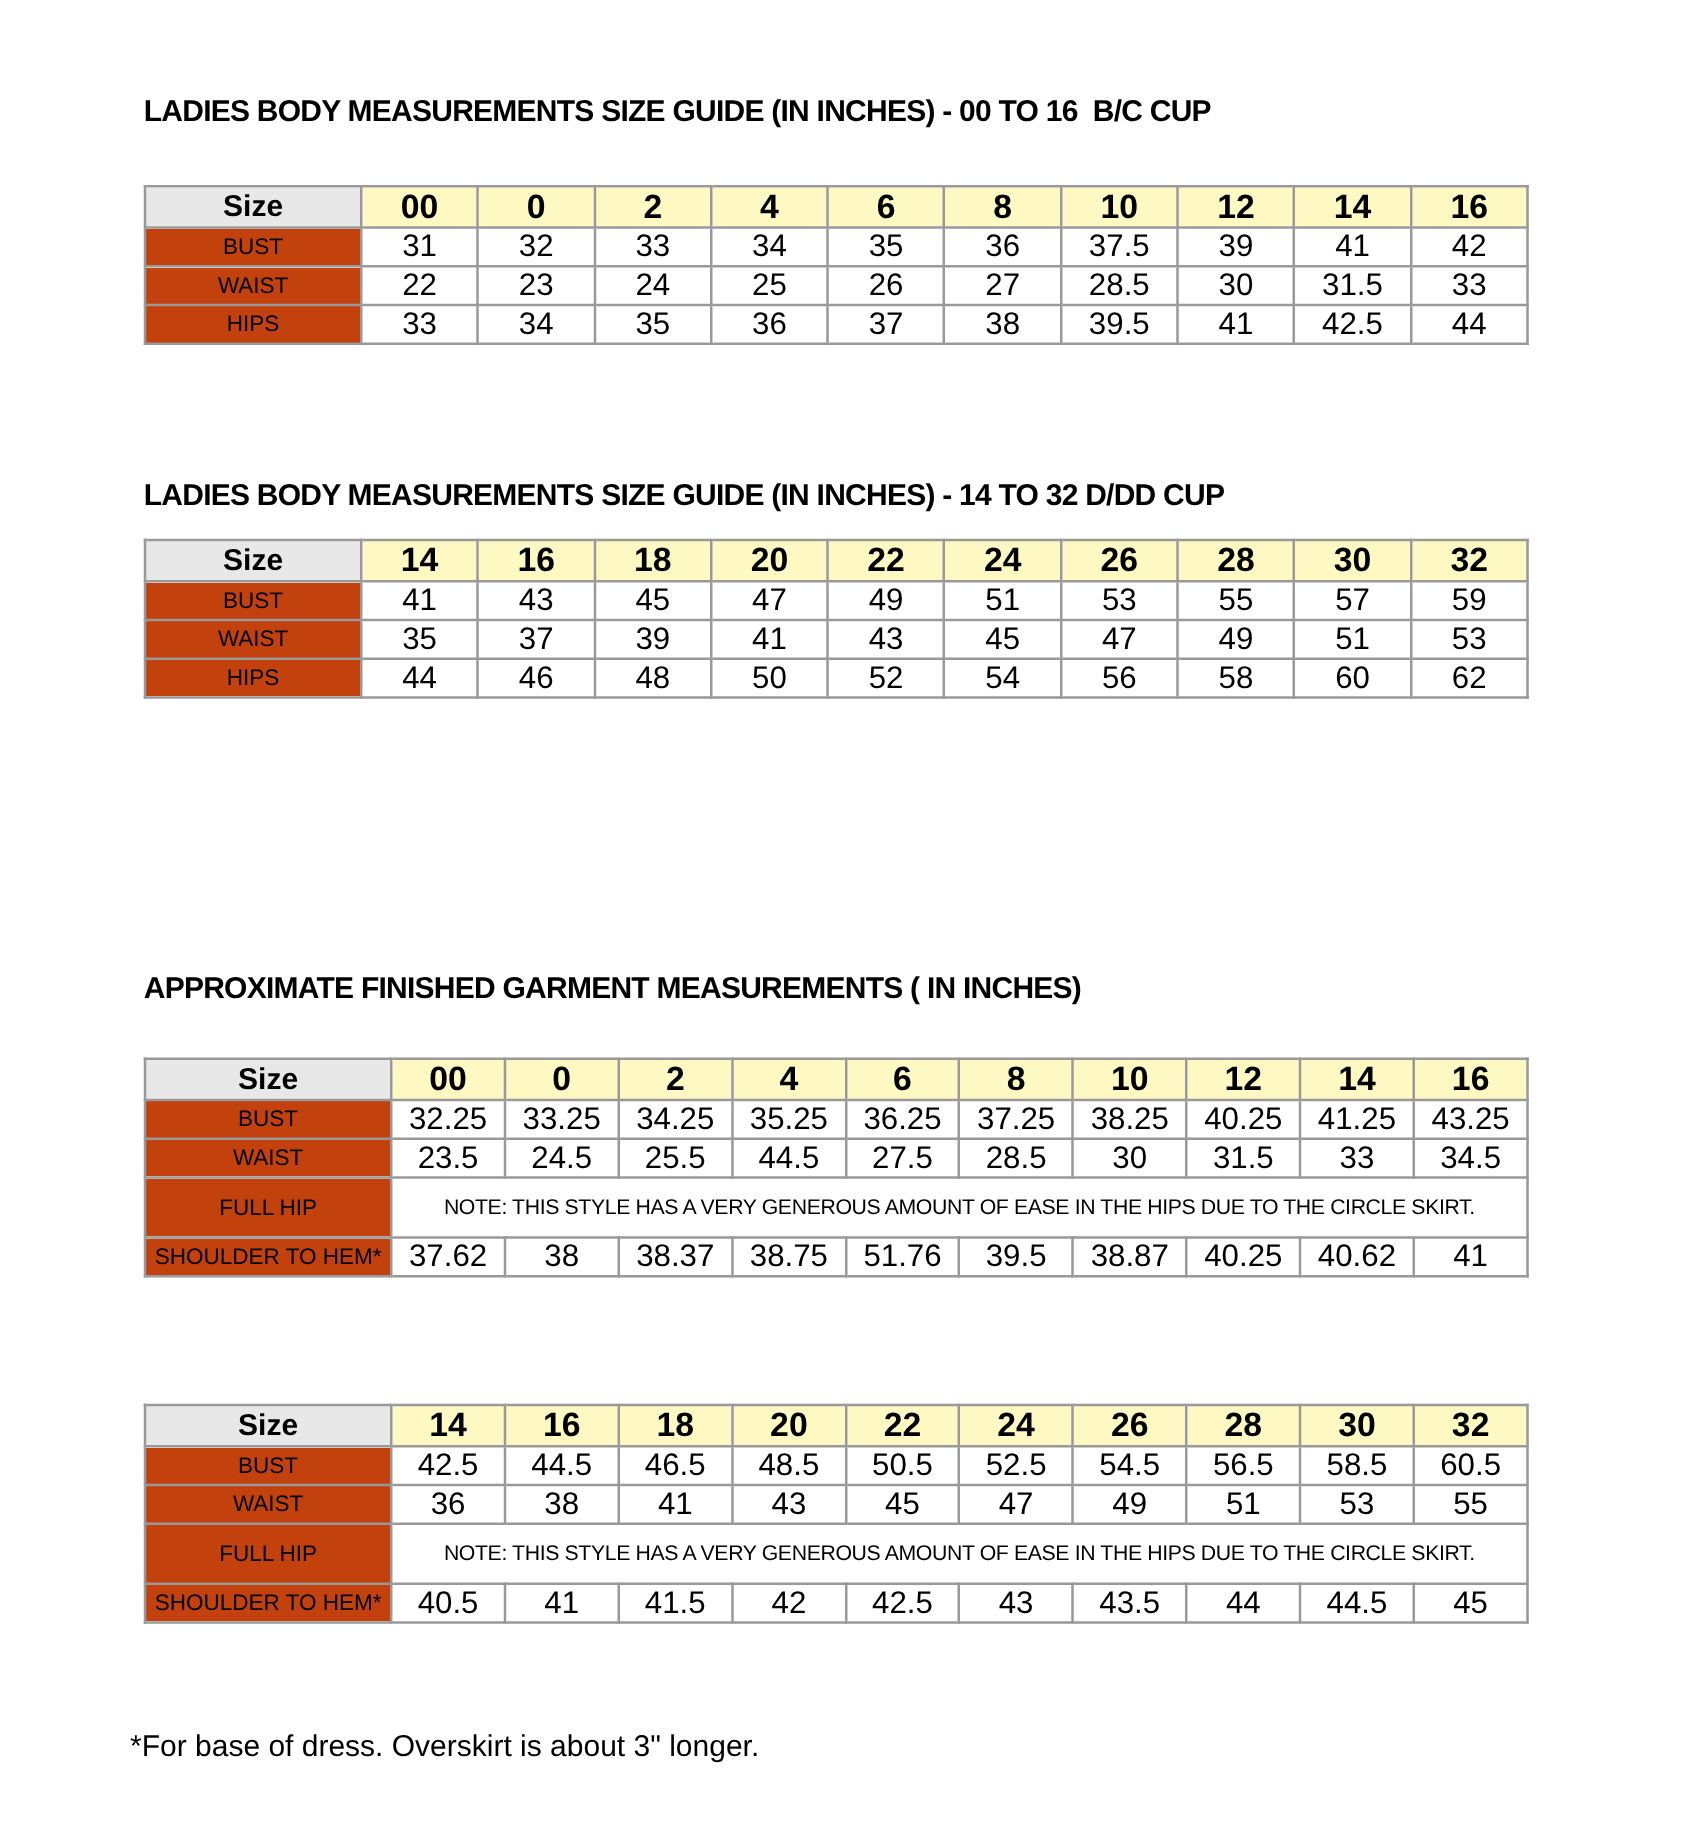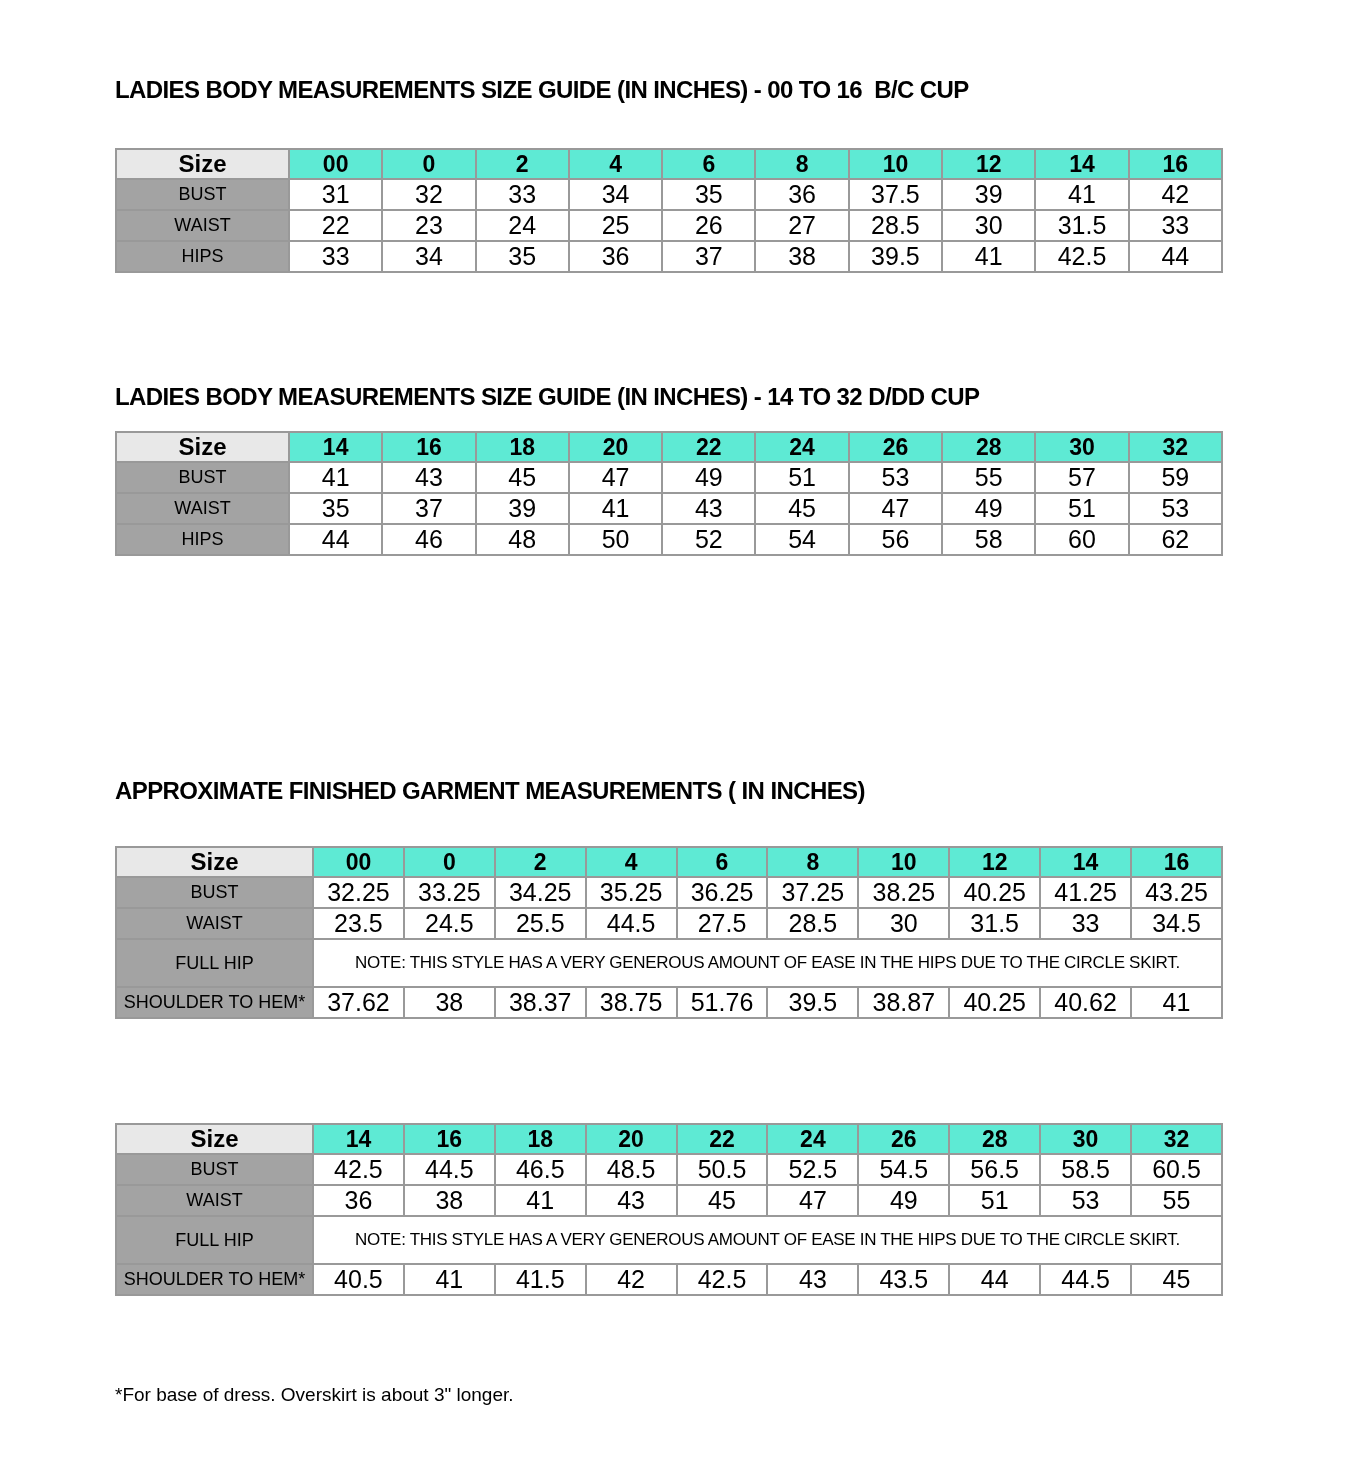--- a/index.html
+++ b/index.html
@@ -47,38 +47,38 @@
   .tbl tr.note-row { height: 48px; }
 
   .size-cell {
     background: #e8e8e8;
     font-size: 24px; font-weight: bold;
   }
   .body-tbl .size-cell { width: 173px; }
   .garment-tbl .size-cell { width: 197px; }
 
   .hdr-cell {
-    background: #5eead4;
-    font-size: 23px; font-weight: bold;
+    background: #fef9c3;
+    font-size: 27px; font-weight: bold;
   }
   .label-cell {
-    background: #a3a3a3;
+    background: #c2410c;
     font-size: 18px; font-weight: normal;
   }
   .value-cell { font-size: 25px; font-weight: normal; }
   .note-cell {
     font-size: 17px;
     letter-spacing: -0.3px;
     text-align: left;
     padding-left: 3px;
   }
 
   .footnote {
-    position: absolute; left: 115px; top: 1384px;
-    font-size: 19px; font-weight: normal;
+    position: absolute; left: 104px; top: 1384px;
+    font-size: 24px; font-weight: normal;
   }
 </style>
 </head>
 <body>
 
 <div class="page">
 
   <h2 class="title t1">LADIES BODY MEASUREMENTS SIZE GUIDE (IN INCHES) - 00 TO 16  B/C CUP</h2>
 
   <table class="tbl body-tbl tpos1">

